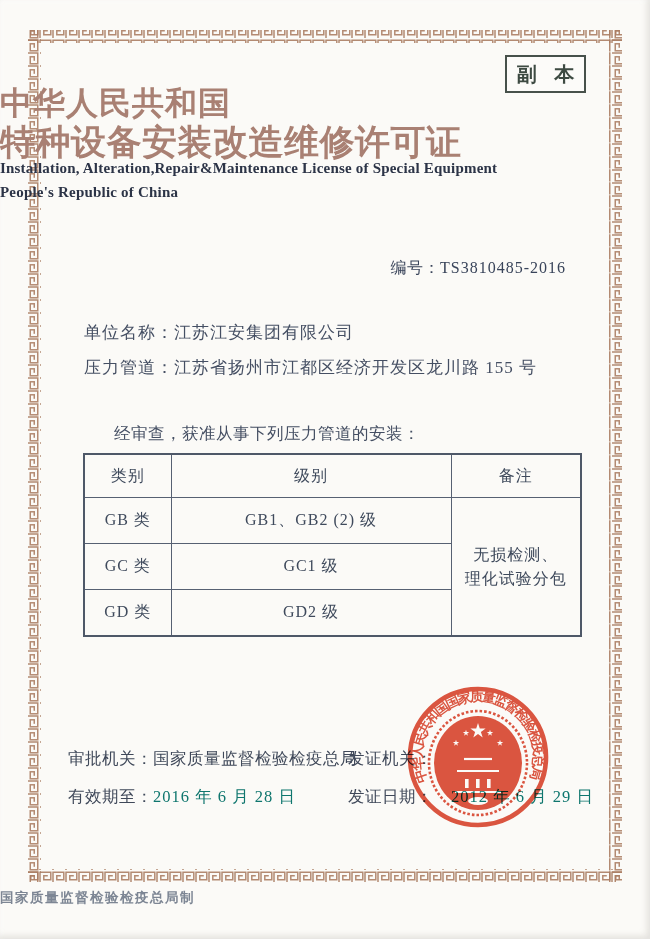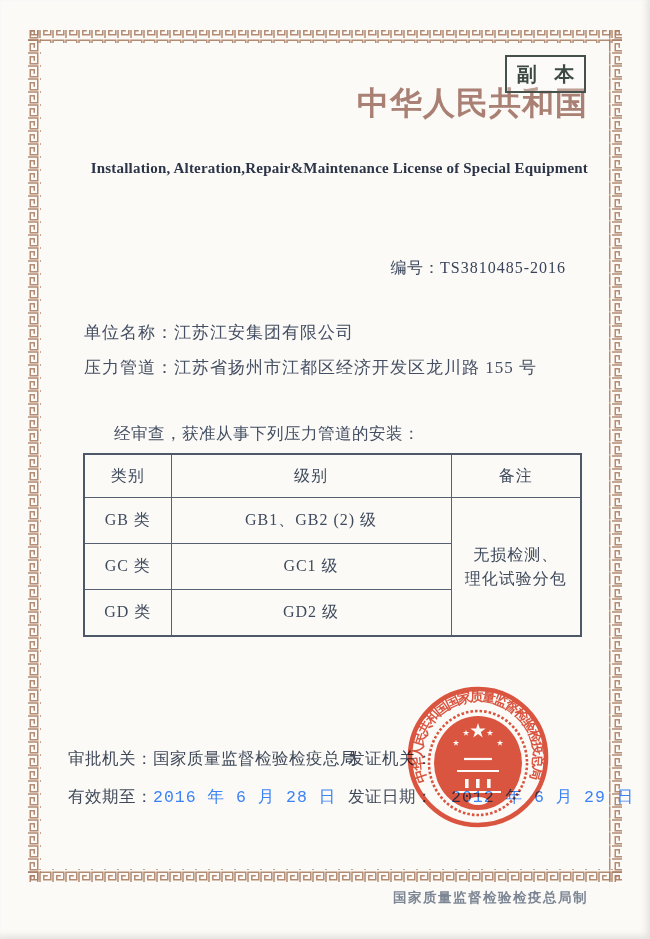--- a/index.html
+++ b/index.html
@@ -5,21 +5,21 @@
   html,body{margin:0;padding:0;background:#ffffff;}
   .cert{
     position:relative;
     width:650px;height:939px;
     background:#fbfaf7;
     overflow:hidden;
     font-family:"Liberation Serif", serif;
     box-shadow:inset -3px -3px 6px rgba(120,115,108,.18), inset 2px 2px 5px rgba(255,255,255,.6);
   }
   .abs{position:absolute;}
-  .center{left:0;width:588px;text-align:right;}
+  .center{left:0;width:588px;text-align:left;}
 
   
   .frame-svg{position:absolute;left:0;top:0;z-index:0;}
 
   
   .badge{
     left:505px;top:55px;width:77px;height:34px;
     border:2.5px solid #47514b;
     display:flex;align-items:center;justify-content:center;
     font-family:"Liberation Sans", sans-serif;
@@ -64,21 +64,21 @@
   table.lic td{height:45px;}
   td.remark{
     text-align:left;padding-left:12px;line-height:24px;letter-spacing:1px;margin-left:28px;
   }
 
   .bottom-line{font-size:16.5px;color:#3f4859;letter-spacing:0.5px;z-index:1;}
   .approve-org{left:68px;top:748px;}
   .issue-org{left:348px;top:748px;}
   .valid-until{left:68px;top:786px;}
   .issue-date{left:348px;top:786px;}
-  .date-val{font-family:Liberation Mono, monospace;color:#3b82f6;letter-spacing:1px;}
+  .date-val{font-family:Liberation Serif, serif;color:#0f766e;letter-spacing:1px;}
   .issue-date .date-val{margin-left:18px;}
 
   .made-by{top:889px;font-size:13.5px;color:#7d8694;letter-spacing:1.5px;z-index:1;font-weight:bold;}
 
   .seal{
     position:absolute;left:405px;top:684px;z-index:5;
     mix-blend-mode:multiply;opacity:.93;
   }
 </style>
 </head>
@@ -97,21 +97,23 @@
     </defs>
     <rect x="28" y="30" width="594" height="13" fill="url(#gkH)" opacity="0.88"></rect>
     <rect x="28" y="869" width="594" height="13" fill="url(#gkH)" opacity="0.88"></rect>
     <rect x="28" y="30" width="13" height="852" fill="url(#gkV)" opacity="0.88"></rect>
     <rect x="609" y="30" width="13" height="852" fill="url(#gkV)" opacity="0.88"></rect>
   </svg>
 
   <div class="abs badge">副 本</div>
 
   <div class="abs center title-cn1">中华人民共和国</div>
+  <div class="abs center title-cn2">特种设备安装改造维修许可证</div>
   <div class="abs center title-en title-en1">Installation, Alteration,Repair&amp;Maintenance License of Special Equipment</div>
+  <div class="abs center title-en title-en2">People's Republic of China</div>
 
 
   <div class="abs license-no">
     <span>编号：</span><span class="val">TS3810485-2016</span>
   </div>
 
   <div class="abs field-line unit-name">
     <span>单位名称：</span><span>江苏江安集团有限公司</span>
   </div>
   <div class="abs field-line unit-addr">

